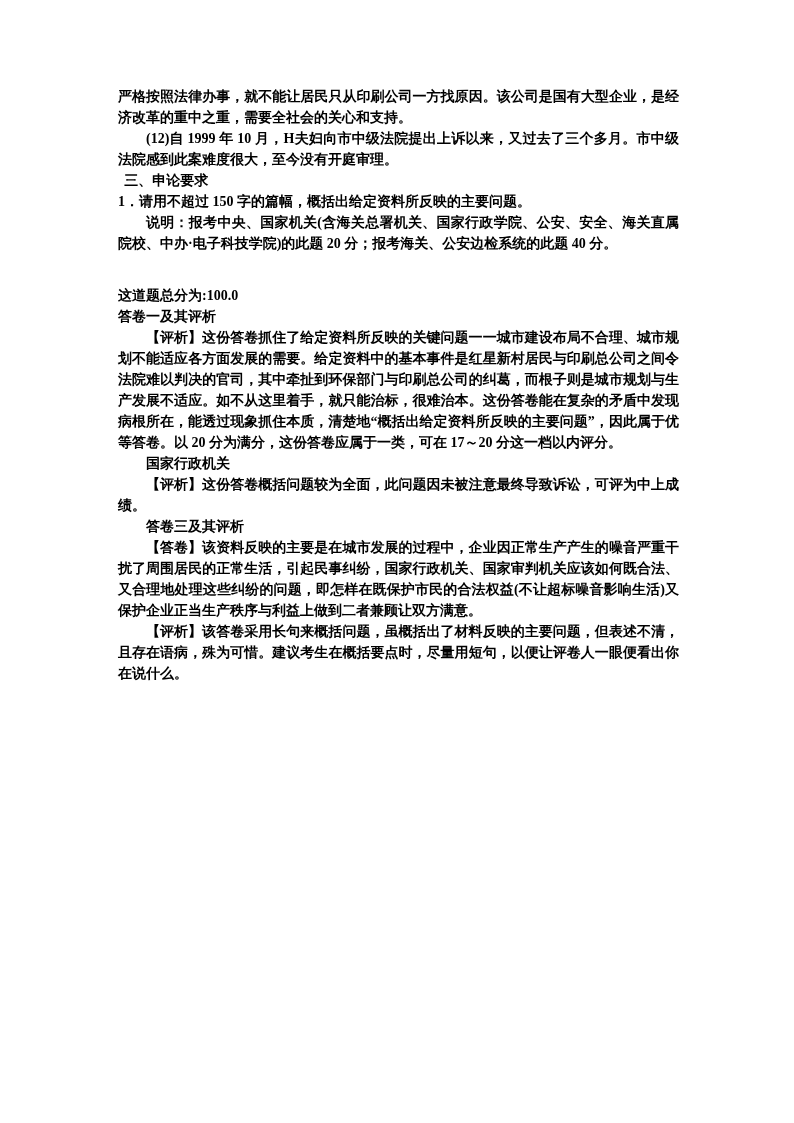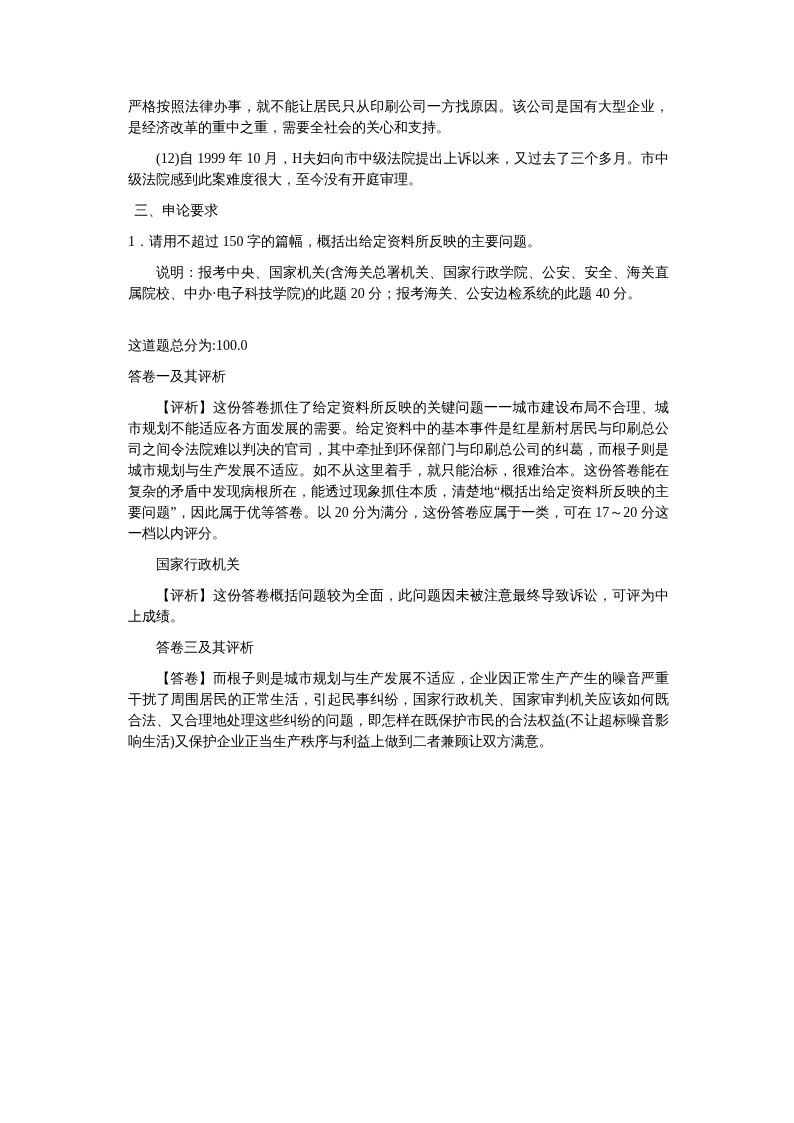--- a/index.html
+++ b/index.html
@@ -19,22 +19,23 @@
     left: 118px;
     top: 86px;
     width: 561px;
     color: #000000;
     font-family: "Liberation Serif", "DejaVu Serif", serif;
     font-size: 14px;
     line-height: 21px;
     text-align: justify;
   }
   .content p {
-    margin: 10px;
+    margin: 0;
     padding: 0;
+    font-weight: bold;
   }
   p.indent { text-indent: 2em; }
   p.small-indent { text-indent: 0.45em; }
   p.gap-before { margin-top: 31px; }
 </style>
 </head>
 <body>
 
 <div class="page">
   <div class="content">
@@ -42,15 +43,16 @@
     <p class="indent">(12)自 1999 年 10 月，H夫妇向市中级法院提出上诉以来，又过去了三个多月。市中级法院感到此案难度很大，至今没有开庭审理。</p>
     <p class="small-indent">三、申论要求</p>
     <p>1．请用不超过 150 字的篇幅，概括出给定资料所反映的主要问题。</p>
     <p class="indent">说明：报考中央、国家机关(含海关总署机关、国家行政学院、公安、安全、海关直属院校、中办·电子科技学院)的此题 20 分；报考海关、公安边检系统的此题 40 分。</p>
     <p class="gap-before">这道题总分为:100.0</p>
     <p>答卷一及其评析</p>
     <p class="indent">【评析】这份答卷抓住了给定资料所反映的关键问题一一城市建设布局不合理、城市规划不能适应各方面发展的需要。给定资料中的基本事件是红星新村居民与印刷总公司之间令法院难以判决的官司，其中牵扯到环保部门与印刷总公司的纠葛，而根子则是城市规划与生产发展不适应。如不从这里着手，就只能治标，很难治本。这份答卷能在复杂的矛盾中发现病根所在，能透过现象抓住本质，清楚地“概括出给定资料所反映的主要问题”，因此属于优等答卷。以 20 分为满分，这份答卷应属于一类，可在 17～20 分这一档以内评分。</p>
     <p class="indent">国家行政机关</p>
     <p class="indent">【评析】这份答卷概括问题较为全面，此问题因未被注意最终导致诉讼，可评为中上成绩。</p>
     <p class="indent">答卷三及其评析</p>
-    <p class="indent">【答卷】而根子则是城市规划与生产发展不适应，企业因正常生产产生的噪音严重干扰了周围居民的正常生活，引起民事纠纷，国家行政机关、国家审判机关应该如何既合法、又合理地处理这些纠纷的问题，即怎样在既保护市民的合法权益(不让超标噪音影响生活)又保护企业正当生产秩序与利益上做到二者兼顾让双方满意。</p>
+    <p class="indent">【答卷】该资料反映的主要是在城市发展的过程中，企业因正常生产产生的噪音严重干扰了周围居民的正常生活，引起民事纠纷，国家行政机关、国家审判机关应该如何既合法、又合理地处理这些纠纷的问题，即怎样在既保护市民的合法权益(不让超标噪音影响生活)又保护企业正当生产秩序与利益上做到二者兼顾让双方满意。</p>
+    <p class="indent">【评析】该答卷采用长句来概括问题，虽概括出了材料反映的主要问题，但表述不清，且存在语病，殊为可惜。建议考生在概括要点时，尽量用短句，以便让评卷人一眼便看出你在说什么。</p>
   </div>
 </div>
 
 </body></html>

